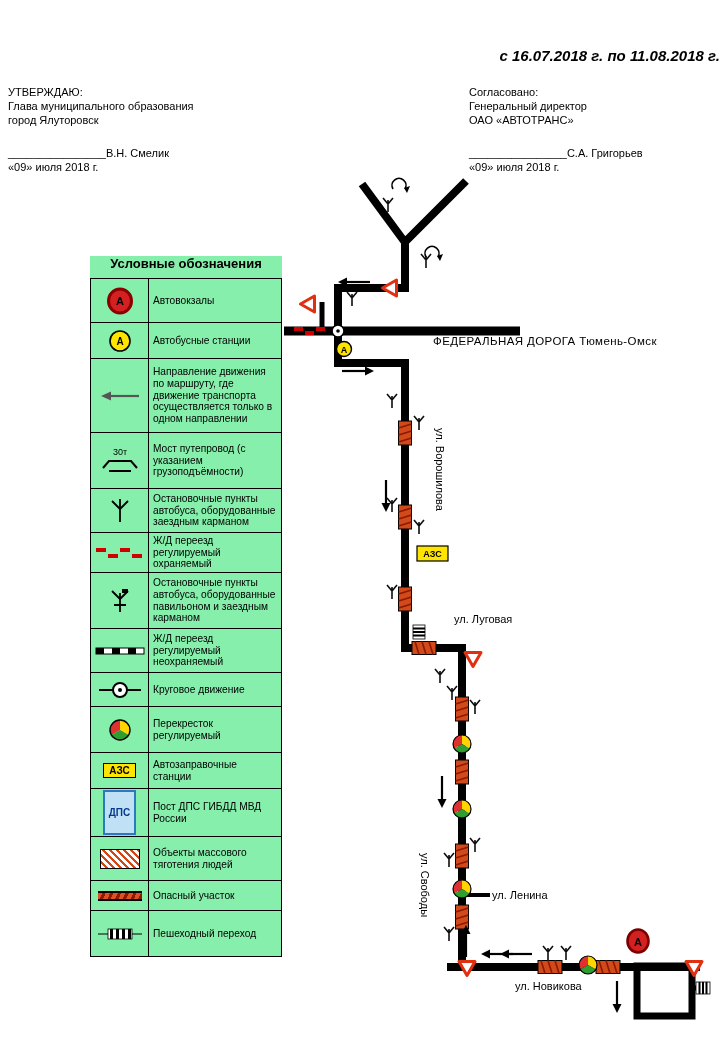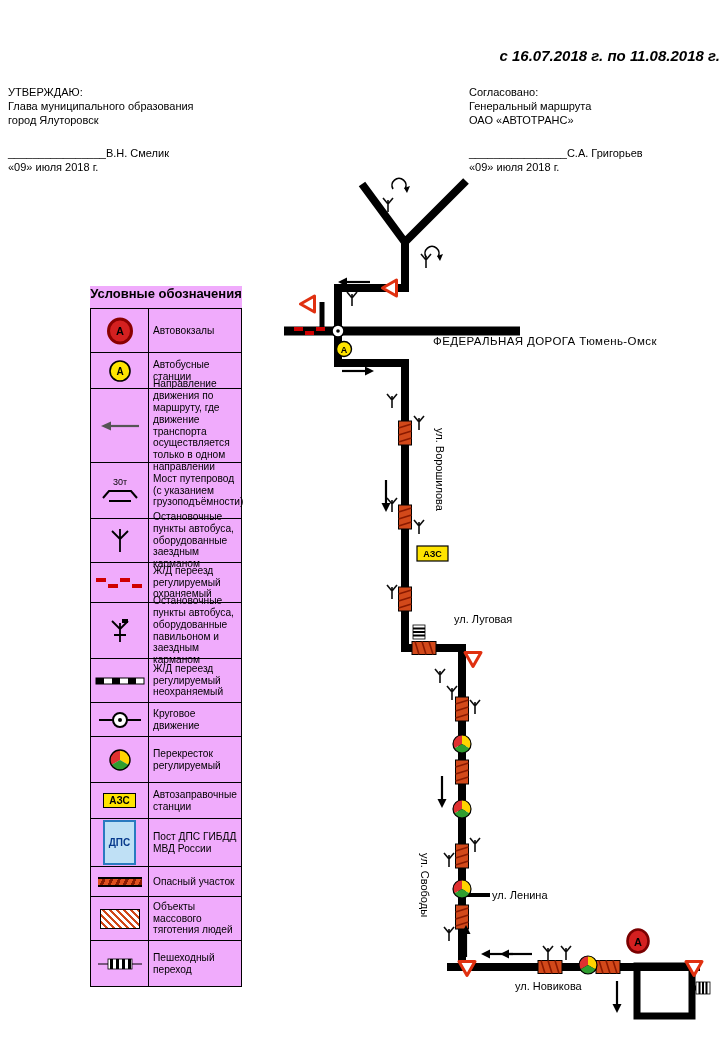--- a/index.html
+++ b/index.html
@@ -8,21 +8,21 @@
          font-family:"Liberation Sans", sans-serif; overflow:hidden; }
   .page { position:absolute; inset:0; }
   .title1 { position:absolute; top:26px; left:0; width:100%; text-align:center;
             font-size:15px; font-weight:bold; white-space:pre; }
   .title2 { position:absolute; top:47px; left:0; width:100%; text-align:right;
             font-size:15px; font-weight:bold; font-style:italic; }
   .approve { position:absolute; font-size:11px; line-height:14px; z-index:3; }
   .approve.left  { left:8px;  top:85px; width:250px; }
   .approve.right { left:469px; top:85px; width:225px; }
   .approve .sig { margin-top:19px; }
-  .legend { position:absolute; left:90px; top:286px; width:152px; z-index:2; background:#f0abfc; }
+  .legend { position:absolute; left:90px; top:256px; width:192px; z-index:2; background:#86efac; }
   .legend-title { font-weight:bold; font-size:13px; text-align:center; margin-bottom:7px; }
   .ltable { border:1px solid #000; border-bottom:none; }
   .lrow { display:flex; border-bottom:1px solid #000; align-items:stretch; }
   .licon { flex:0 0 58px; width:58px; border-right:1px solid #000;
            display:flex; align-items:center; justify-content:center; }
   .ltext { flex:1; padding:3px 4px; font-size:10.2px; line-height:1.16;
            display:flex; align-items:center; }
   .badge-azs { background:#ffe400; border:1.5px solid #000; font-weight:bold;
                font-size:10px; padding:1px 5px; }
   .badge-dps { background:#bfe0f5; border:2px solid #2a7ac0; color:#083a8c;
@@ -44,21 +44,21 @@
   <div class="approve left">
     <div>УТВЕРЖДАЮ:</div>
     <div>Глава муниципального образования</div>
     <div>город Ялуторовск</div>
     <div class="sig">________________В.Н. Смелик</div>
     <div>«09» июля 2018 г.</div>
   </div>
 
   <div class="approve right">
     <div>Согласовано:</div>
-    <div>Генеральный маршрута</div>
+    <div>Генеральный директор</div>
     <div>ОАО  «АВТОТРАНС»</div>
     <div class="sig">________________С.А. Григорьев</div>
     <div>«09» июля 2018 г.</div>
   </div>
 
   <svg class="map" width="720" height="1040" viewBox="0 0 720 1040">
     <defs>
       <g id="g-arrow">
         <line x1="16" y1="0" x2="-7" y2="0" stroke="#000" stroke-width="2.2"></line>
         <polygon points="-16,0 -7,-4.5 -7,4.5" fill="#000"></polygon>
@@ -319,32 +319,32 @@
         <div class="ltext">Автозаправочные станции</div>
       </div>
 
       <div class="lrow" style="height:48px">
         <div class="licon">
           <div class="badge-dps">ДПС</div>
         </div>
         <div class="ltext">Пост ДПС ГИБДД МВД России</div>
       </div>
 
+      <div class="lrow" style="height:44px">
+        <div class="licon">
+          <div class="mass-box"></div>
+        </div>
+        <div class="ltext">Объекты массового тяготения людей</div>
+      </div>
+
       <div class="lrow" style="height:30px">
         <div class="licon">
           <div class="danger-bar"></div>
         </div>
         <div class="ltext">Опасный участок</div>
-      </div>
-
-      <div class="lrow" style="height:44px">
-        <div class="licon">
-          <div class="mass-box"></div>
-        </div>
-        <div class="ltext">Объекты массового тяготения людей</div>
       </div>
 
       <div class="lrow" style="height:46px">
         <div class="licon">
           <svg width="48" height="18">
               <line x1="2" y1="9" x2="46" y2="9" stroke="#000" stroke-width="1.2"></line>
             <rect x="12" y="4" width="24" height="10" fill="#fff" stroke="#000" stroke-width="0.8"></rect>
             <rect x="14" y="4" width="3" height="10" fill="#000"></rect>
               <rect x="20" y="4" width="3" height="10" fill="#000"></rect>
             <rect x="26" y="4" width="3" height="10" fill="#000"></rect>

